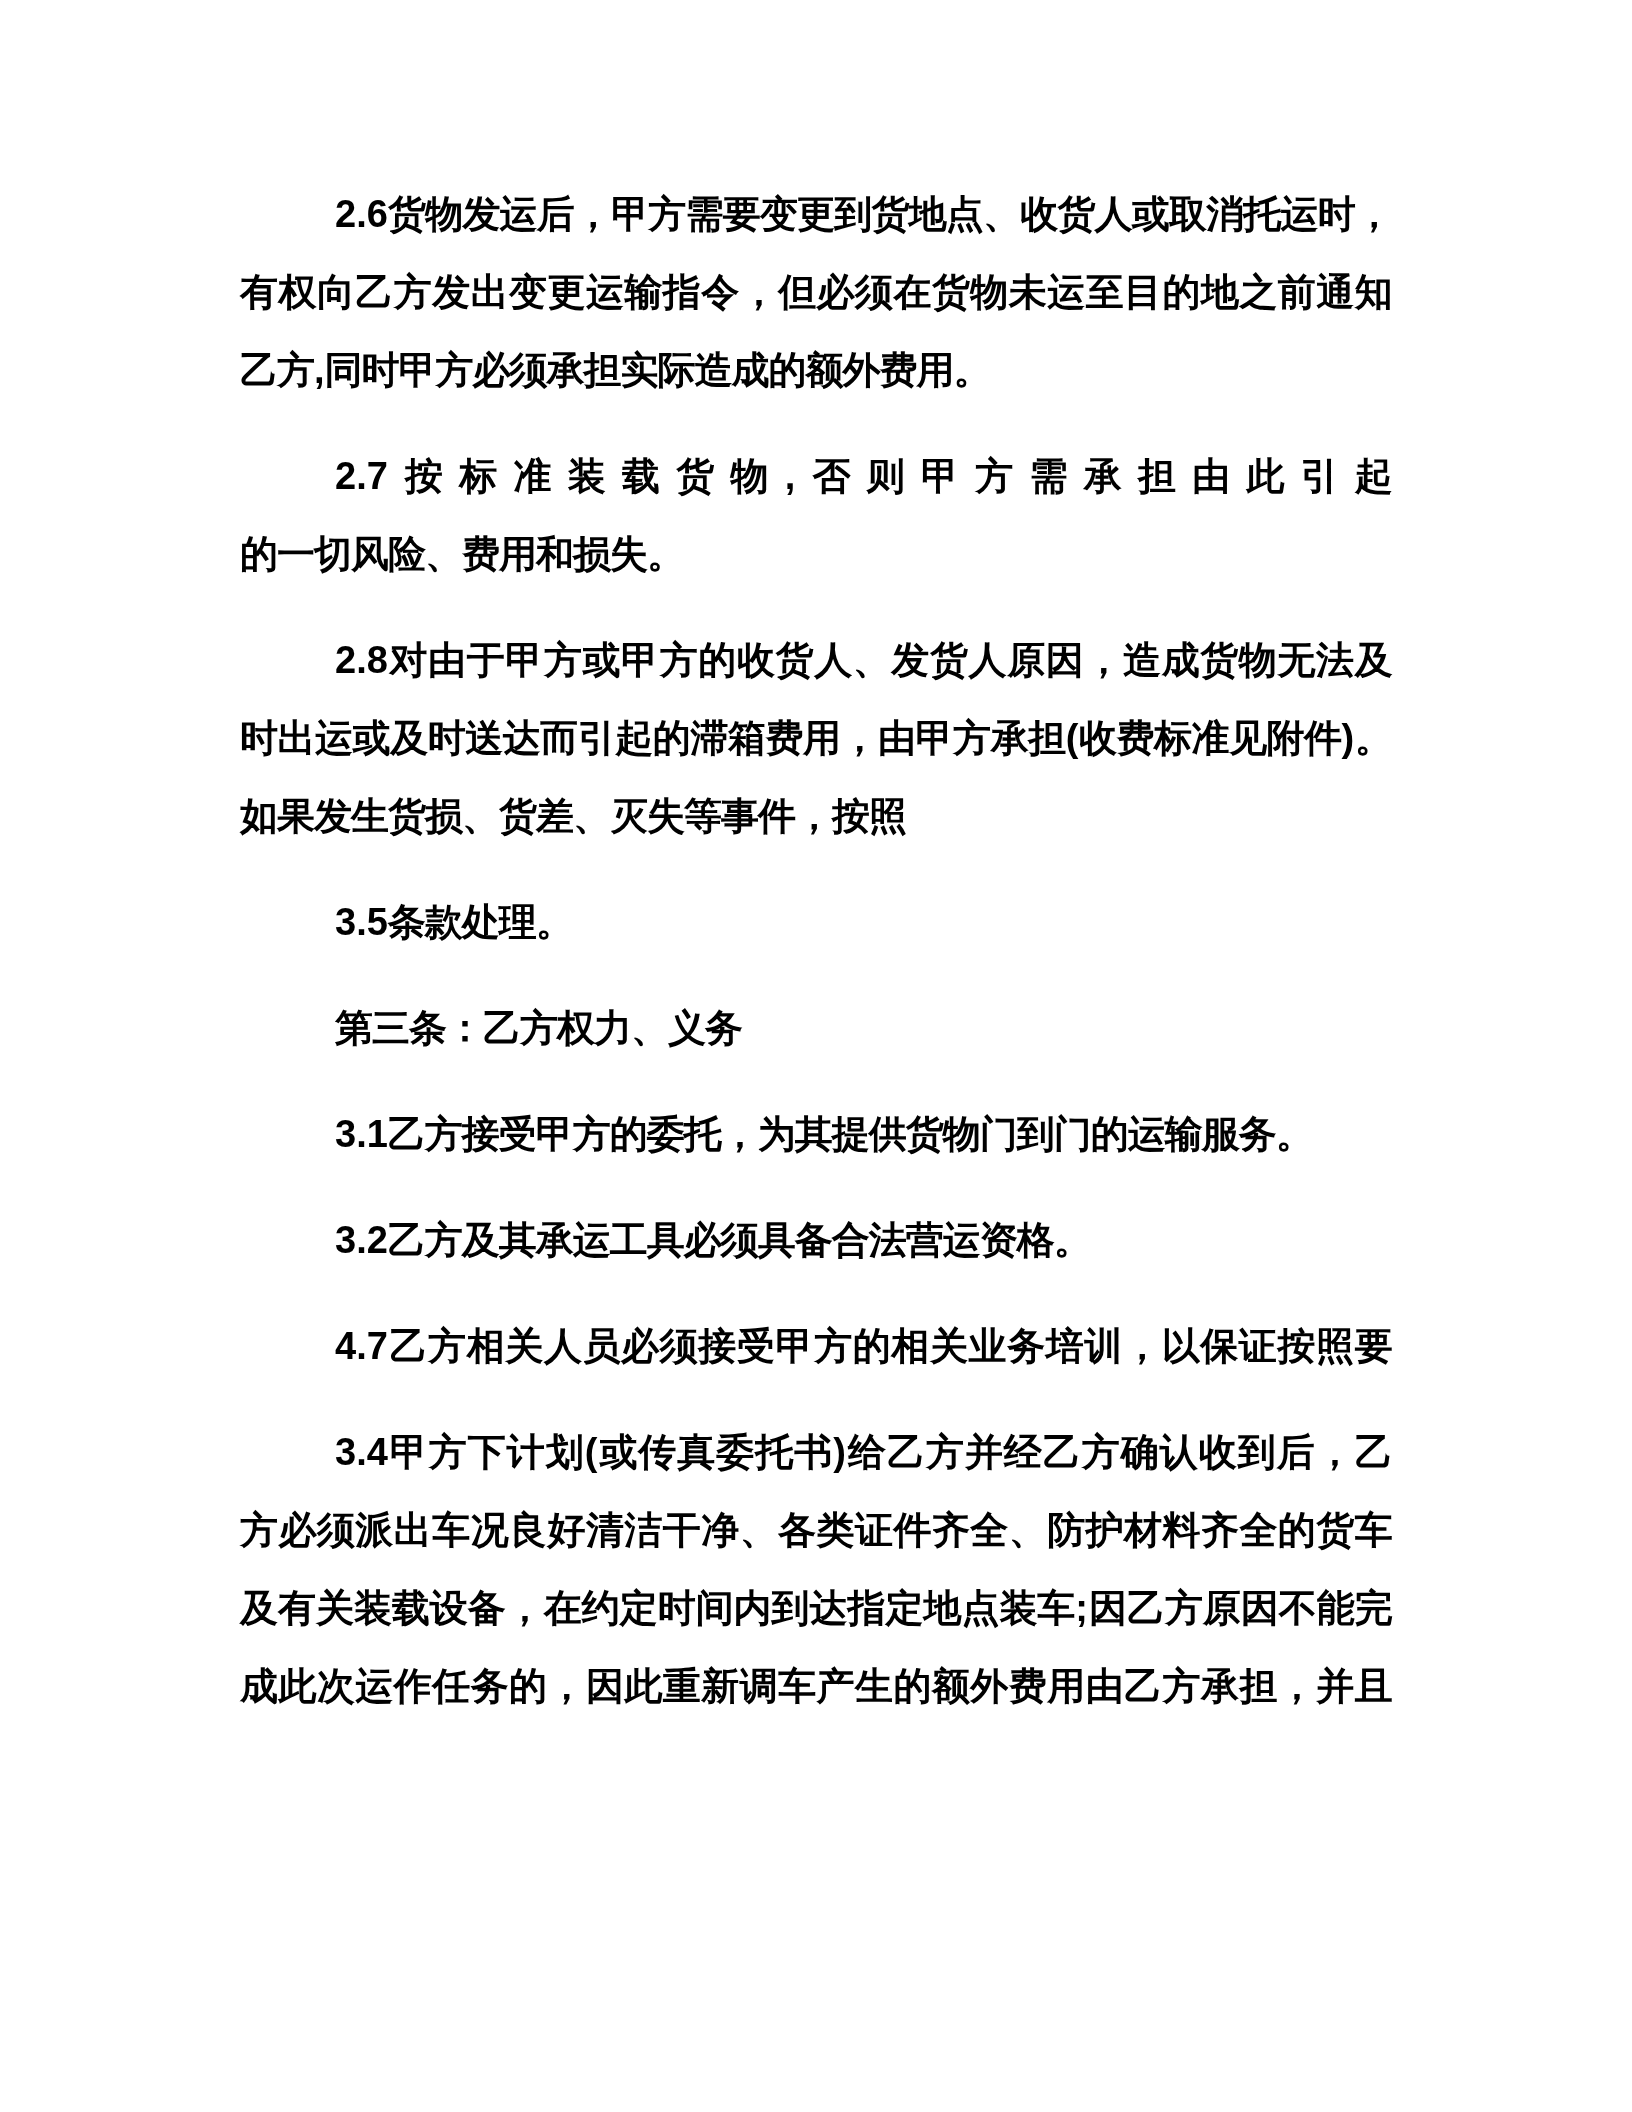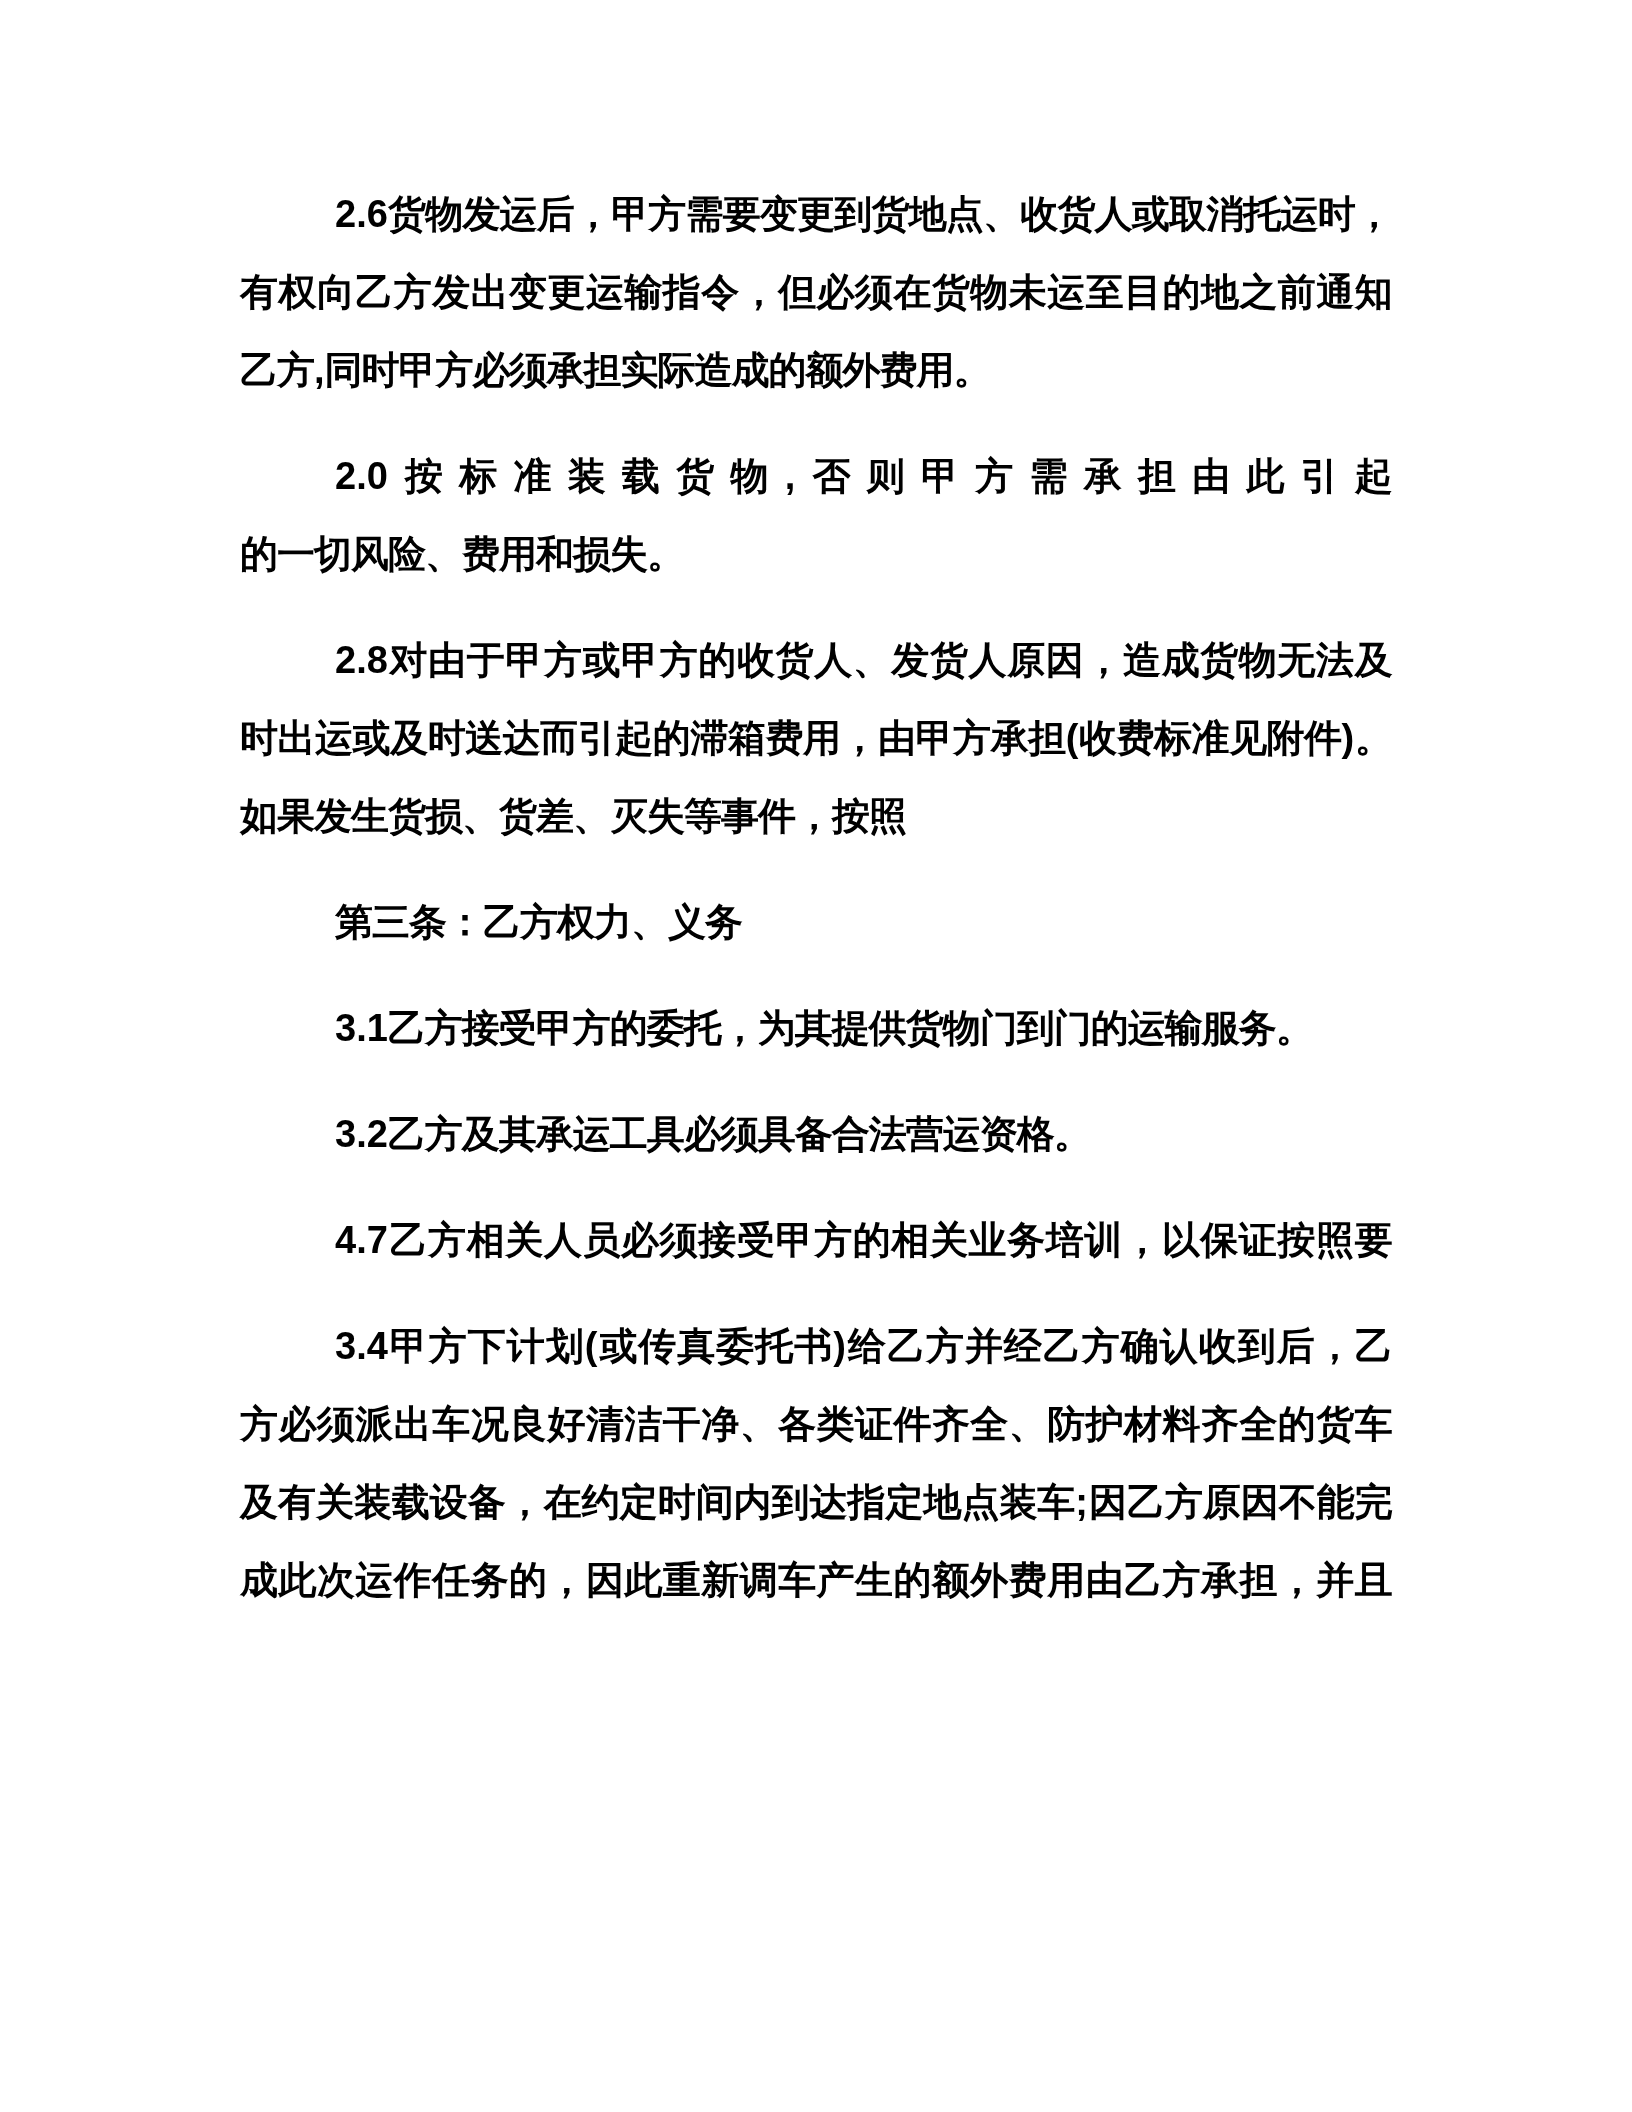--- a/index.html
+++ b/index.html
@@ -118,21 +118,21 @@
           <span class="cjk">地</span>
           <span class="cjk">之</span>
           <span class="cjk">前</span>
           <span class="cjk">通</span>
           <span class="cjk">知</span>
         </div>
         <div class="line"><span class="cjk">乙</span><span class="cjk">方</span><span class="ascii">,</span><span class="cjk">同</span><span class="cjk">时</span><span class="cjk">甲</span><span class="cjk">方</span><span class="cjk">必</span><span class="cjk">须</span><span class="cjk">承</span><span class="cjk">担</span><span class="cjk">实</span><span class="cjk">际</span><span class="cjk">造</span><span class="cjk">成</span><span class="cjk">的</span><span class="cjk">额</span><span class="cjk">外</span><span class="cjk">费</span><span class="cjk">用</span><span class="cjk">。</span></div>
       </div>
       <div class="para">
         <div class="line fill indent">
-          <span class="ascii">2.0 </span>
+          <span class="ascii">2.7 </span>
           <span class="cjk">按</span>
           <span class="cjk">标</span>
           <span class="cjk">准</span>
           <span class="cjk">装</span>
           <span class="cjk">载</span>
           <span class="cjk">货</span>
           <span class="cjk">物</span>
           <span class="ascii">,</span>
           <span class="cjk">否</span>
           <span class="cjk">则</span>
@@ -206,20 +206,23 @@
           <span class="cjk">费</span>
           <span class="cjk">标</span>
           <span class="cjk">准</span>
           <span class="cjk">见</span>
           <span class="cjk">附</span>
           <span class="cjk">件</span>
           <span class="ascii">)</span>
           <span class="cjk">。</span>
         </div>
         <div class="line"><span class="cjk">如</span><span class="cjk">果</span><span class="cjk">发</span><span class="cjk">生</span><span class="cjk">货</span><span class="cjk">损</span><span class="cjk">、</span><span class="cjk">货</span><span class="cjk">差</span><span class="cjk">、</span><span class="cjk">灭</span><span class="cjk">失</span><span class="cjk">等</span><span class="cjk">事</span><span class="cjk">件</span><span class="cjk">，</span><span class="cjk">按</span><span class="cjk">照</span></div>
+      </div>
+      <div class="para">
+        <div class="line indent"><span class="ascii">3.5 </span><span class="cjk">条</span><span class="cjk">款</span><span class="cjk">处</span><span class="cjk">理</span><span class="cjk">。</span></div>
       </div>
       <div class="para">
         <div class="line indent"><span class="cjk">第</span><span class="cjk">三</span><span class="cjk">条</span><span class="cjk">：</span><span class="cjk">乙</span><span class="cjk">方</span><span class="cjk">权</span><span class="cjk">力</span><span class="cjk">、</span><span class="cjk">义</span><span class="cjk">务</span></div>
       </div>
       <div class="para">
         <div class="line indent"><span class="ascii">3.1 </span><span class="cjk">乙</span><span class="cjk">方</span><span class="cjk">接</span><span class="cjk">受</span><span class="cjk">甲</span><span class="cjk">方</span><span class="cjk">的</span><span class="cjk">委</span><span class="cjk">托</span><span class="cjk">，</span><span class="cjk">为</span><span class="cjk">其</span><span class="cjk">提</span><span class="cjk">供</span><span class="cjk">货</span><span class="cjk">物</span><span class="cjk">门</span><span class="cjk">到</span><span class="cjk">门</span><span class="cjk">的</span><span class="cjk">运</span><span class="cjk">输</span><span class="cjk">服</span><span class="cjk">务</span><span class="cjk">。</span></div>
       </div>
       <div class="para">
         <div class="line indent"><span class="ascii">3.2 </span><span class="cjk">乙</span><span class="cjk">方</span><span class="cjk">及</span><span class="cjk">其</span><span class="cjk">承</span><span class="cjk">运</span><span class="cjk">工</span><span class="cjk">具</span><span class="cjk">必</span><span class="cjk">须</span><span class="cjk">具</span><span class="cjk">备</span><span class="cjk">合</span><span class="cjk">法</span><span class="cjk">营</span><span class="cjk">运</span><span class="cjk">资</span><span class="cjk">格</span><span class="cjk">。</span></div>
       </div>

